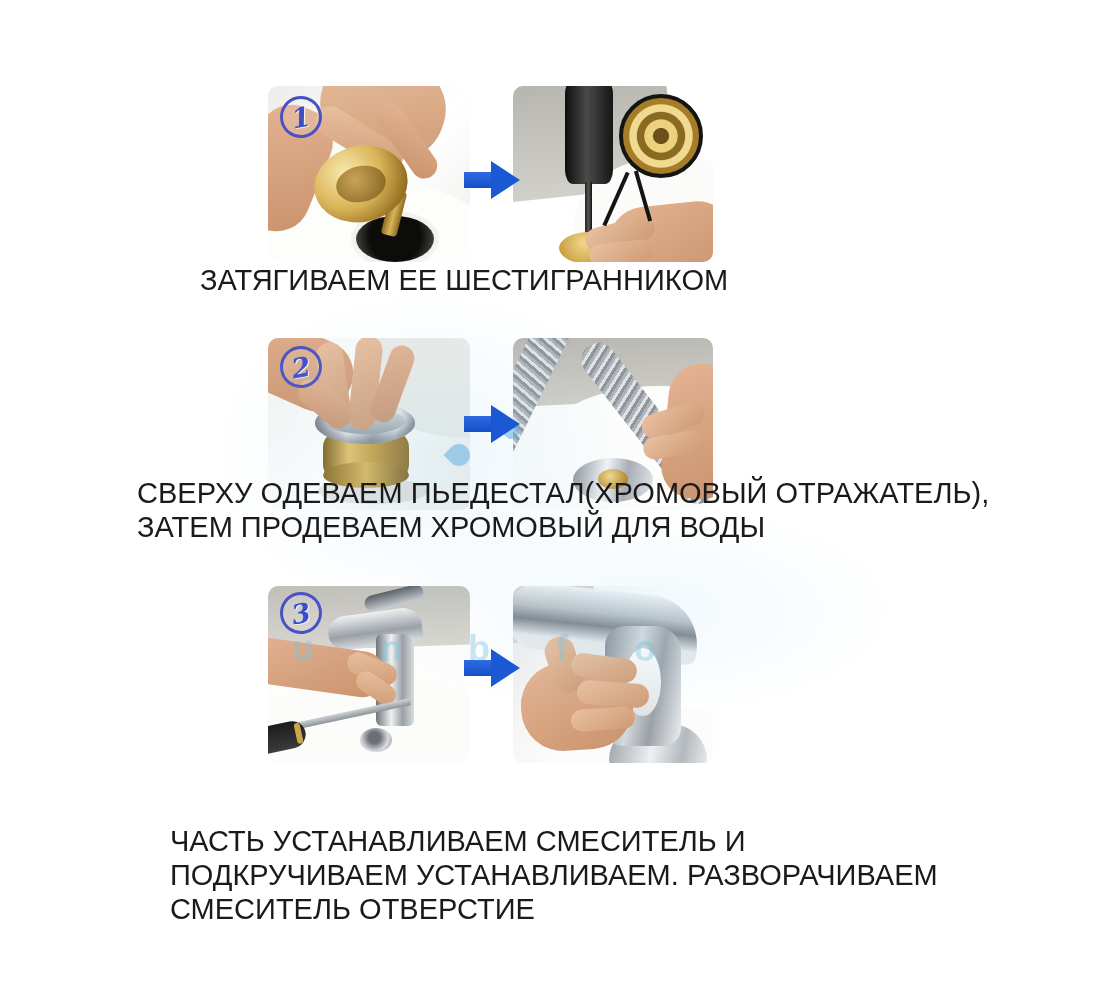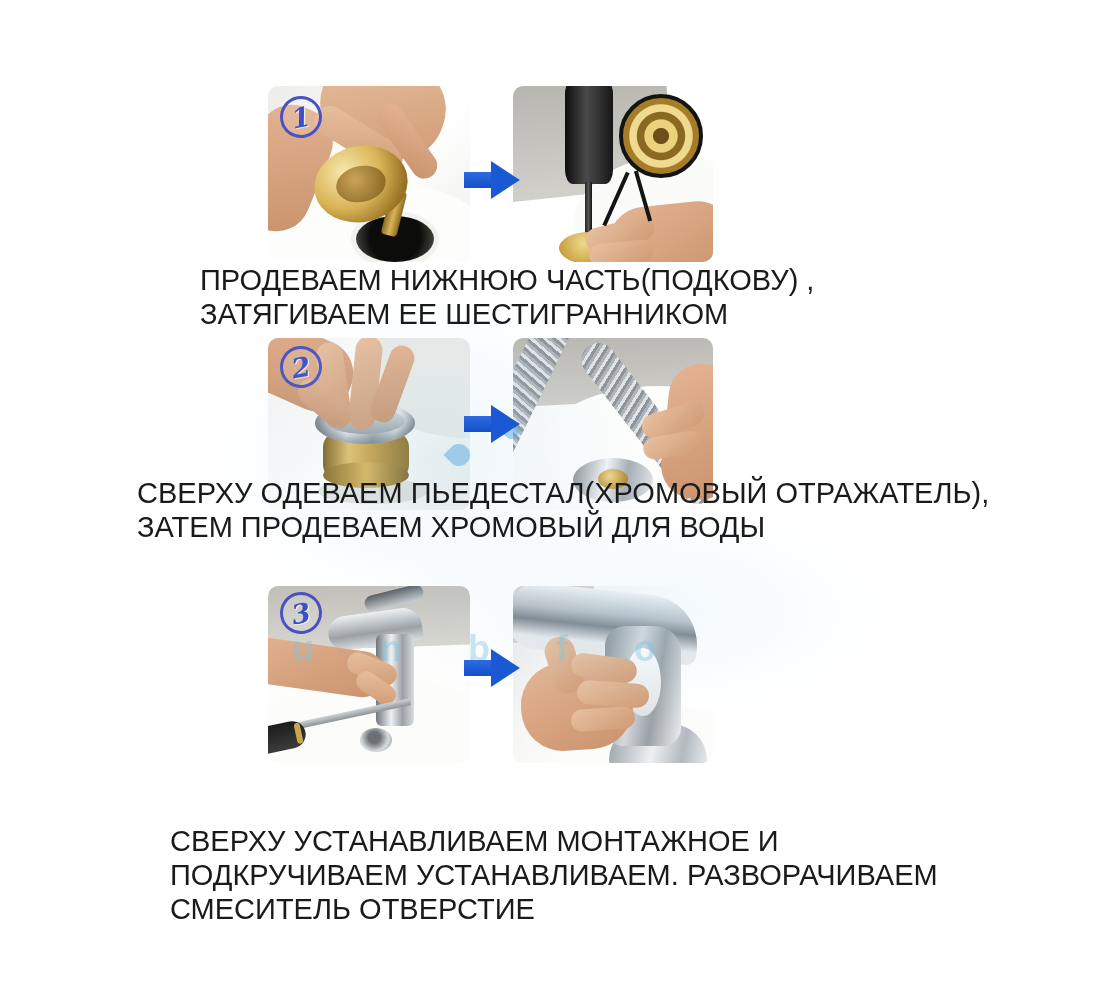--- a/index.html
+++ b/index.html
@@ -86,21 +86,20 @@
     <div class="skin" style="left:96px;top:118px;width:125px;height:78px;border-radius:36px;transform:rotate(-6deg);"></div>
     <div class="skin2" style="left:72px;top:136px;width:70px;height:24px;border-radius:12px;transform:rotate(-14deg);"></div>
     <div class="skin2" style="left:76px;top:156px;width:64px;height:22px;border-radius:12px;transform:rotate(-6deg);"></div>
     <div style="left:101px;top:84px;width:4px;height:58px;background:#141414;transform:rotate(24deg);"></div>
     <div style="left:128px;top:84px;width:4px;height:52px;background:#141414;transform:rotate(-16deg);"></div>
     <div style="left:106px;top:8px;width:84px;height:84px;border-radius:50%;border:4px solid #141414;box-sizing:border-box;
          background:radial-gradient(circle,#6b4f1a 0 14%,#ecd27c 16% 30%,#8a6a22 32% 44%,#f0da90 46% 58%,#a57d28 60% 72%,#d9bc62 74% 100%);"></div>
   </figure>
 
   <div class="caption" style="left:200px;top:263px;">
-    <div>ПРОДЕВАЕМ НИЖНЮЮ ЧАСТЬ(ПОДКОВУ) ,</div>
     <div>ЗАТЯГИВАЕМ ЕЕ ШЕСТИГРАННИКОМ</div>
   </div>
 
   <figure class="photo" style="left:268px;top:338px;width:202px;height:172px;margin:0;
           background:linear-gradient(120deg,#f2f2f0,#ffffff 45%,#eceeea);" aria-label="Рука надевает хромовый пьедестал (отражатель) на латунное основание">
     <div style="left:90px;top:-40px;width:220px;height:140px;border-radius:50%;background:#e9ebe7;"></div>
     <div style="left:50px;top:140px;width:110px;height:26px;border-radius:50%;background:rgba(120,120,110,.18);"></div>
     <div style="left:55px;top:96px;width:86px;height:44px;border-radius:10px/14px;
          background:linear-gradient(90deg,#7e611d,#e3c068 30%,#caa143 55%,#8a6a22);"></div>
     <div style="left:55px;top:124px;width:86px;height:26px;border-radius:50%;
@@ -190,21 +189,21 @@
            background:linear-gradient(#fdfdfd,#dfe3e5);"></div>
     </div>
     <div class="skin" style="left:8px;top:76px;width:112px;height:88px;border-radius:42px;transform:rotate(-4deg);"></div>
     <div class="skin2" style="left:36px;top:50px;width:30px;height:58px;border-radius:15px;transform:rotate(-18deg);"></div>
     <div class="skin2" style="left:58px;top:70px;width:66px;height:24px;border-radius:13px;transform:rotate(8deg);"></div>
     <div class="skin2" style="left:64px;top:96px;width:72px;height:24px;border-radius:13px;transform:rotate(4deg);"></div>
     <div class="skin2" style="left:58px;top:122px;width:64px;height:22px;border-radius:12px;transform:rotate(-4deg);"></div>
   </figure>
 
   <div class="caption" style="left:170px;top:824px;">
-    <div>СВЕРХУ УСТАНАВЛИВАЕМ МОНТАЖНОЕ И</div>
+    <div>ЧАСТЬ УСТАНАВЛИВАЕМ СМЕСИТЕЛЬ И</div>
     <div>ПОДКРУЧИВАЕМ УСТАНАВЛИВАЕМ. РАЗВОРАЧИВАЕМ</div>
     <div>СМЕСИТЕЛЬ ОТВЕРСТИЕ</div>
   </div>
 
   <div class="wm wm-blob1"></div>
   <div class="wm wm-blob2"></div>
   <div class="wm wm-letters">u n b   f  o</div>
   <div class="wm wm-drop" style="left:448px;top:444px;width:22px;height:22px;"></div>
   <div class="wm wm-drop" style="left:504px;top:424px;width:15px;height:15px;"></div>
 

